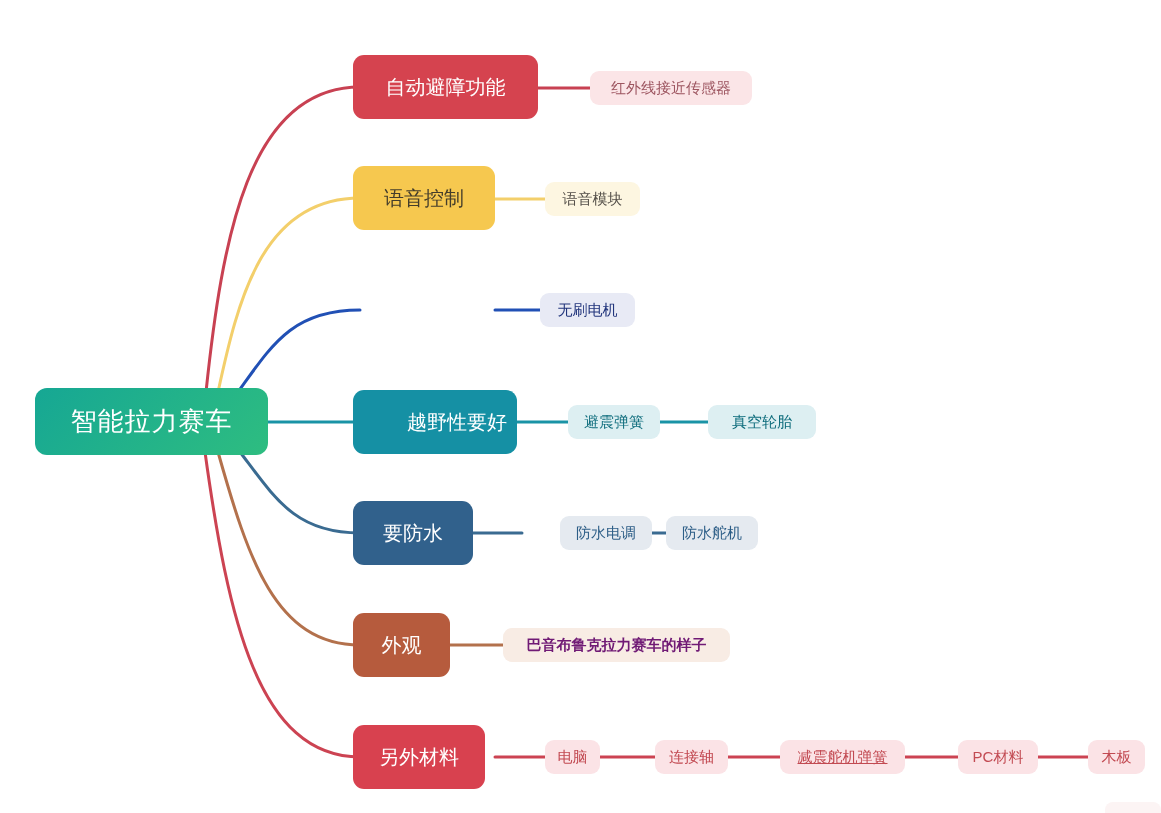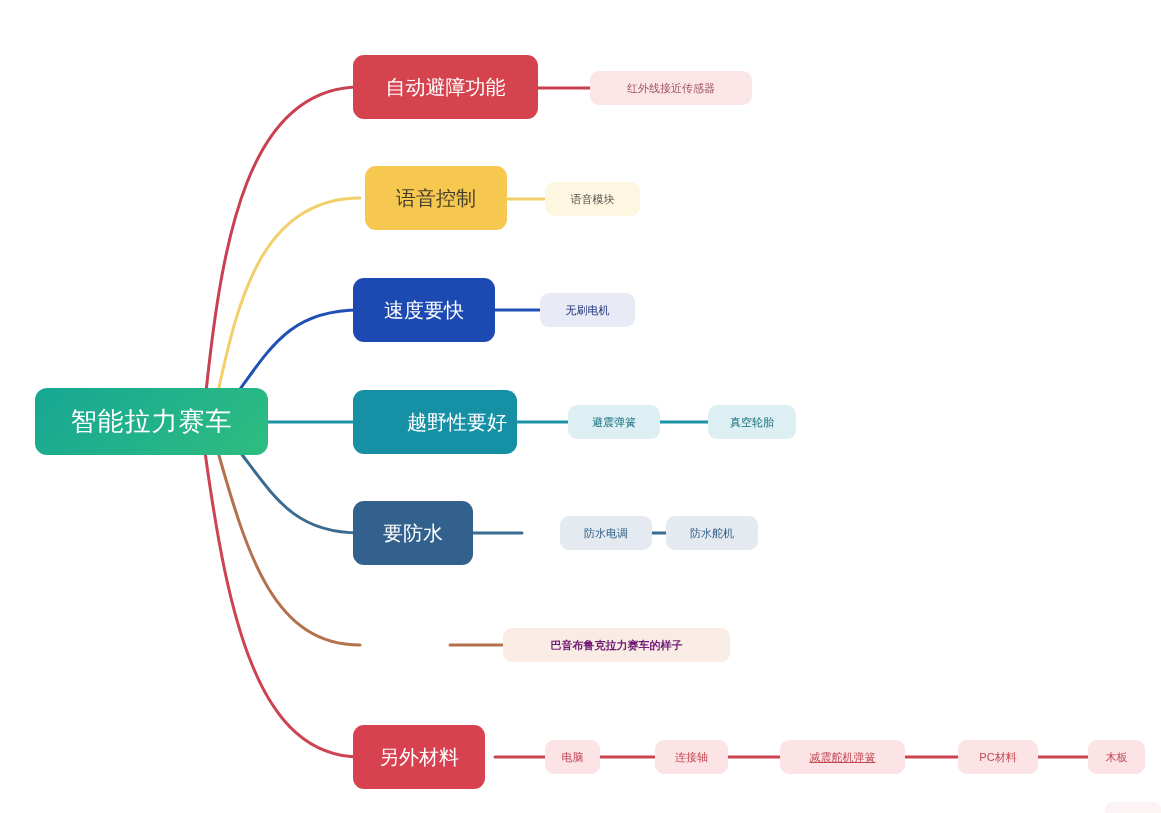--- a/index.html
+++ b/index.html
@@ -33,40 +33,40 @@
     font-size:26px;
     letter-spacing:1px;
   }
   .branch-node{
     border-radius:11px;
     font-size:20px;
     height:64px;
   }
   .child-node{
     border-radius:9px;
-    font-size:11px;
+    font-size:15px;
     height:34px;
   }
   .partial-node{
     position:absolute;left:1105px;top:802px;width:56px;height:20px;
     border-radius:8px;background:#fcf4f4;z-index:1;
   }
   
   .b1{left:353px;top:55px;width:185px;}
   .b2{left:353px;top:166px;width:142px;}
   .b3{left:353px;top:278px;width:142px;}
   .b4{left:353px;top:390px;width:164px;}
   .b5{left:353px;top:501px;width:120px;}
   .b6{left:353px;top:613px;width:97px;}
   .b7{left:353px;top:725px;width:132px;}
   .c1a{left:590px;top:71px;width:162px;}
   .c2a{left:545px;top:182px;width:95px;}
   .c3a{left:540px;top:293px;width:95px;}
   .c4a{left:568px;top:405px;width:92px;}
-  .c4b{left:708px;top:405px;width:88px;}
+  .c4b{left:708px;top:405px;width:108px;}
   .c5a{left:520px;top:516px;width:92px;margin-left:40px;}
   .c5b{left:666px;top:516px;width:92px;}
   .c6a{left:503px;top:628px;width:227px;}
   .c7a{left:545px;top:740px;width:55px;text-align:center;}
   .c7b{left:655px;top:740px;width:73px;}
   .c7c{left:780px;top:740px;width:125px;text-decoration:underline;}
   .c7d{left:958px;top:740px;width:80px;}
   .c7e{left:1088px;top:740px;width:57px;}
 </style>
 </head>
@@ -97,34 +97,34 @@
     <path d="M 728 757 L 782 757" stroke="#cc4352"></path>
     <path d="M 905 757 L 960 757" stroke="#cc4352"></path>
     <path d="M 1038 757 L 1090 757" stroke="#cc4352"></path>
   </svg>
 
   <div class="node root-node" style="--g1: #16a794; --g2: #2ebd80; color: rgb(255, 255, 255);">智能拉力赛车</div>
 
   <div class="node branch-node b1" style="background-color: rgb(213, 67, 79); color: rgb(255, 255, 255);">自动避障功能</div>
   <div class="node child-node c1a" style="background-color: rgb(251, 229, 231); color: rgb(157, 85, 96);">红外线接近传感器</div>
 
-  <div class="node branch-node b2" style="background-color: rgb(246, 200, 79); color: rgb(68, 61, 43); margin-left: 12px;">语音控制</div>
+  <div class="node branch-node b2" style="background-color: rgb(246, 200, 79); color: rgb(68, 61, 43);">语音控制</div>
   <div class="node child-node c2a" style="background-color: rgb(253, 246, 225); color: rgb(85, 80, 74);">语音模块</div>
 
-  <div class="node branch-node b3" style="background-color: rgb(29, 73, 179); color: rgb(255, 255, 255);">速度要快</div>
   <div class="node child-node c3a" style="background-color: rgb(232, 234, 245); color: rgb(34, 53, 124);">无刷电机</div>
 
   <div class="node branch-node b4" style="background-color: rgb(21, 144, 164); color: rgb(255, 255, 255); padding-left: 44px;">越野性要好</div>
   <div class="node child-node c4a" style="background-color: rgb(221, 239, 242); color: rgb(13, 108, 124);">避震弹簧</div>
   <div class="node child-node c4b" style="background-color: rgb(221, 239, 242); color: rgb(13, 108, 124);">真空轮胎</div>
 
   <div class="node branch-node b5" style="background-color: rgb(49, 97, 140); color: rgb(255, 255, 255);">要防水</div>
   <div class="node child-node c5a" style="background-color: rgb(229, 234, 240); color: rgb(45, 94, 135);">防水电调</div>
   <div class="node child-node c5b" style="background-color: rgb(229, 234, 240); color: rgb(45, 94, 135);">防水舵机</div>
 
+  <div class="node branch-node b6" style="background-color: rgb(182, 91, 61); color: rgb(255, 255, 255);">外观</div>
   <div class="node child-node c6a" style="background-color: rgb(248, 236, 228); color: #701a75; font-weight: bold;">巴音布鲁克拉力赛车的样子</div>
 
   <div class="node branch-node b7" style="background-color: rgb(216, 65, 79); color: rgb(255, 255, 255);">另外材料</div>
   <div class="node child-node c7a" style="background-color: rgb(251, 227, 230); color: rgb(194, 74, 82);">电脑</div>
   <div class="node child-node c7b" style="background-color: rgb(251, 227, 230); color: rgb(194, 74, 82); text-align: right;">连接轴</div>
   <div class="node child-node c7c" style="background-color: rgb(251, 227, 230); color: rgb(194, 74, 82);">减震舵机弹簧</div>
   <div class="node child-node c7d" style="background-color: rgb(251, 227, 230); color: rgb(194, 74, 82);">PC材料</div>
   <div class="node child-node c7e" style="background-color: rgb(251, 227, 230); color: rgb(194, 74, 82);">木板</div>
 
   <div class="partial-node"></div>

